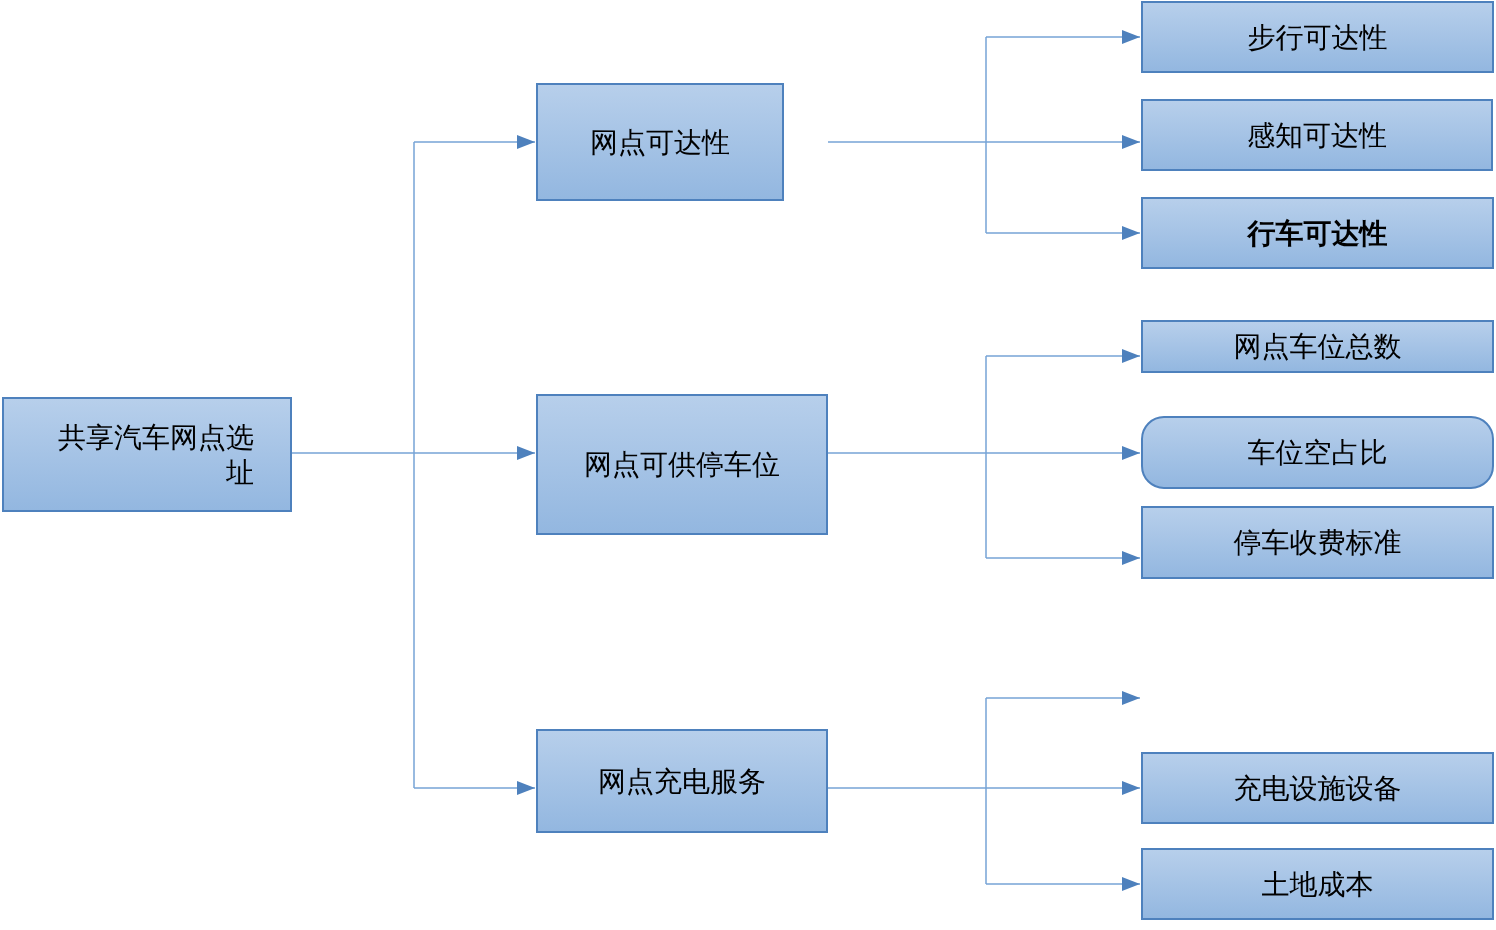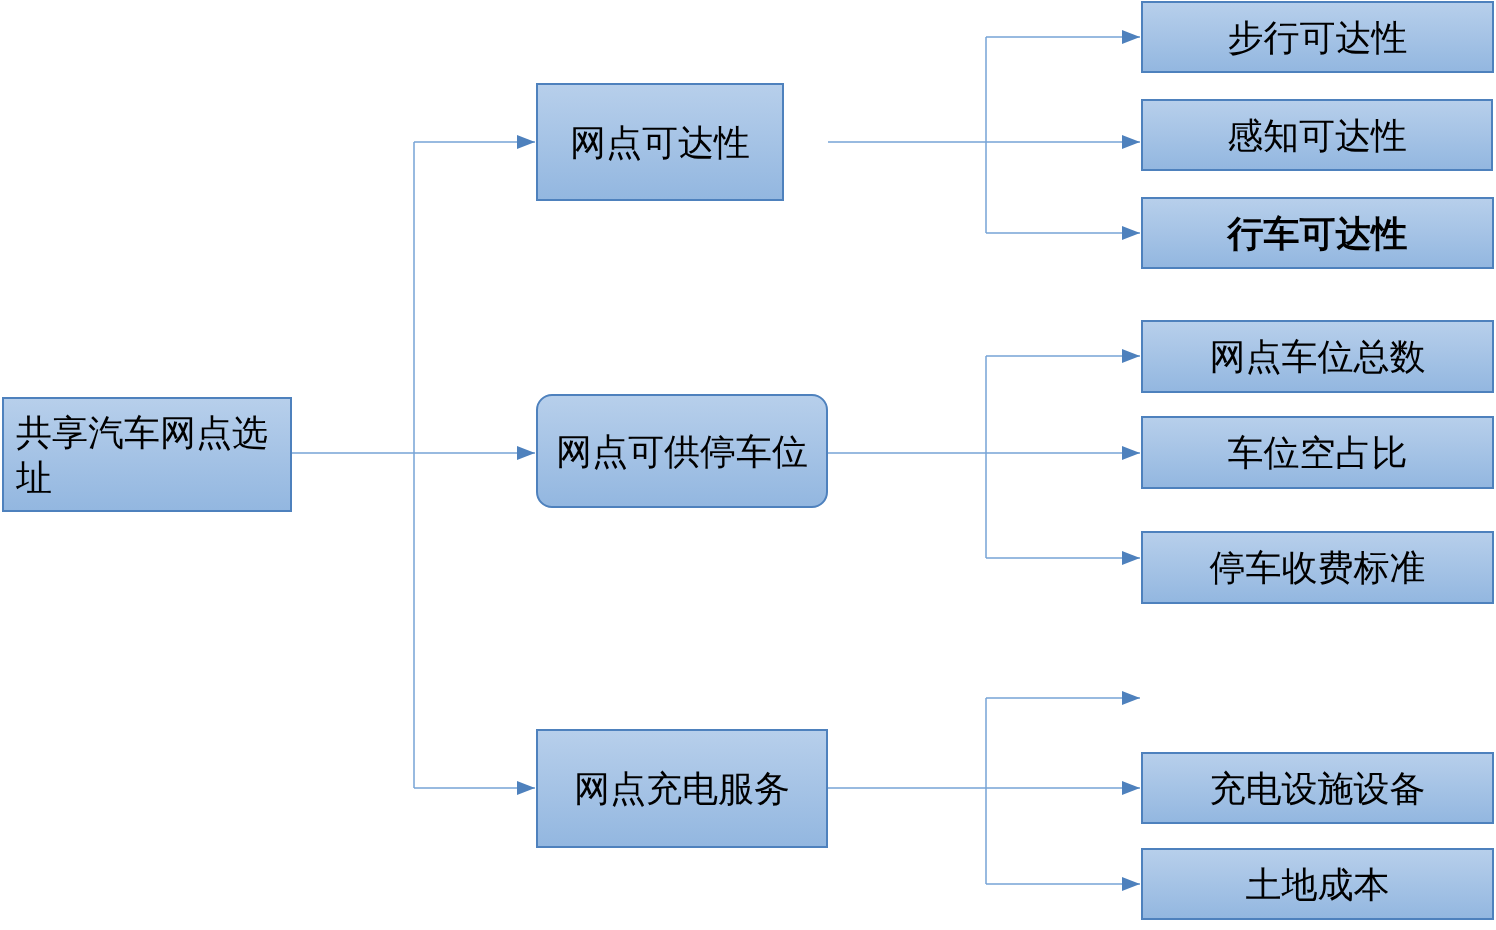--- a/index.html
+++ b/index.html
@@ -30,40 +30,40 @@
   }
   .arrowhead {
     fill: var(--arrow, #4e81bd);
   }
   .node {
     position: absolute;
     box-sizing: border-box;
     border: 2px solid var(--box_border, #4e81bd);
     background: linear-gradient(to bottom, var(--box_fill_top, #b7cfeb), var(--box_fill_bottom, #93b7e0));
     color: var(--text, #000000);
-    font-size: 36px;
+    font-size: 28px;
     line-height: 1.25;
     display: flex;
     align-items: center;
     justify-content: center;
-    text-align: left;
-    padding: 0 12px;
+    text-align: right;
+    padding: 0 36px;
     word-break: normal;
   }
   
   .n-root { left: 2px;    top: 397px; width: 290px; height: 115px; }
   .n-m1   { left: 536px;  top: 83px;  width: 248px; height: 118px; }
-  .n-m2   { left: 536px;  top: 394px; width: 292px; height: 114px; border-radius: 16px; }
-  .n-m3   { left: 536px;  top: 729px; width: 292px; height: 119px; }
+  .n-m2   { left: 536px;  top: 394px; width: 292px; height: 141px; }
+  .n-m3   { left: 536px;  top: 729px; width: 292px; height: 104px; }
   .n-l1   { left: 1141px; top: 1px;   width: 353px; height: 72px; }
   .n-l2   { left: 1141px; top: 99px;  width: 352px; height: 72px; }
   .n-l3   { left: 1141px; top: 197px; width: 353px; height: 72px; font-weight: bold; }
-  .n-l4   { left: 1141px; top: 320px; width: 353px; height: 73px; }
-  .n-l5   { left: 1141px; top: 416px; width: 353px; height: 73px; }
-  .n-l6   { left: 1141px; top: 531px; width: 353px; height: 73px; }
+  .n-l4   { left: 1141px; top: 320px; width: 353px; height: 53px; }
+  .n-l5   { left: 1141px; top: 416px; width: 353px; height: 73px; border-radius: 23px; }
+  .n-l6   { left: 1141px; top: 506px; width: 353px; height: 73px; }
   .n-l7   { left: 1141px; top: 662px; width: 353px; height: 73px; }
   .n-l8   { left: 1141px; top: 752px; width: 353px; height: 72px; }
   .n-l9   { left: 1141px; top: 848px; width: 353px; height: 72px; }
 </style>
 </head>
 <body>
 
 <div class="canvas">
 
   <svg class="connectors" viewBox="0 0 1496 930" xmlns="http://www.w3.org/2000/svg">

